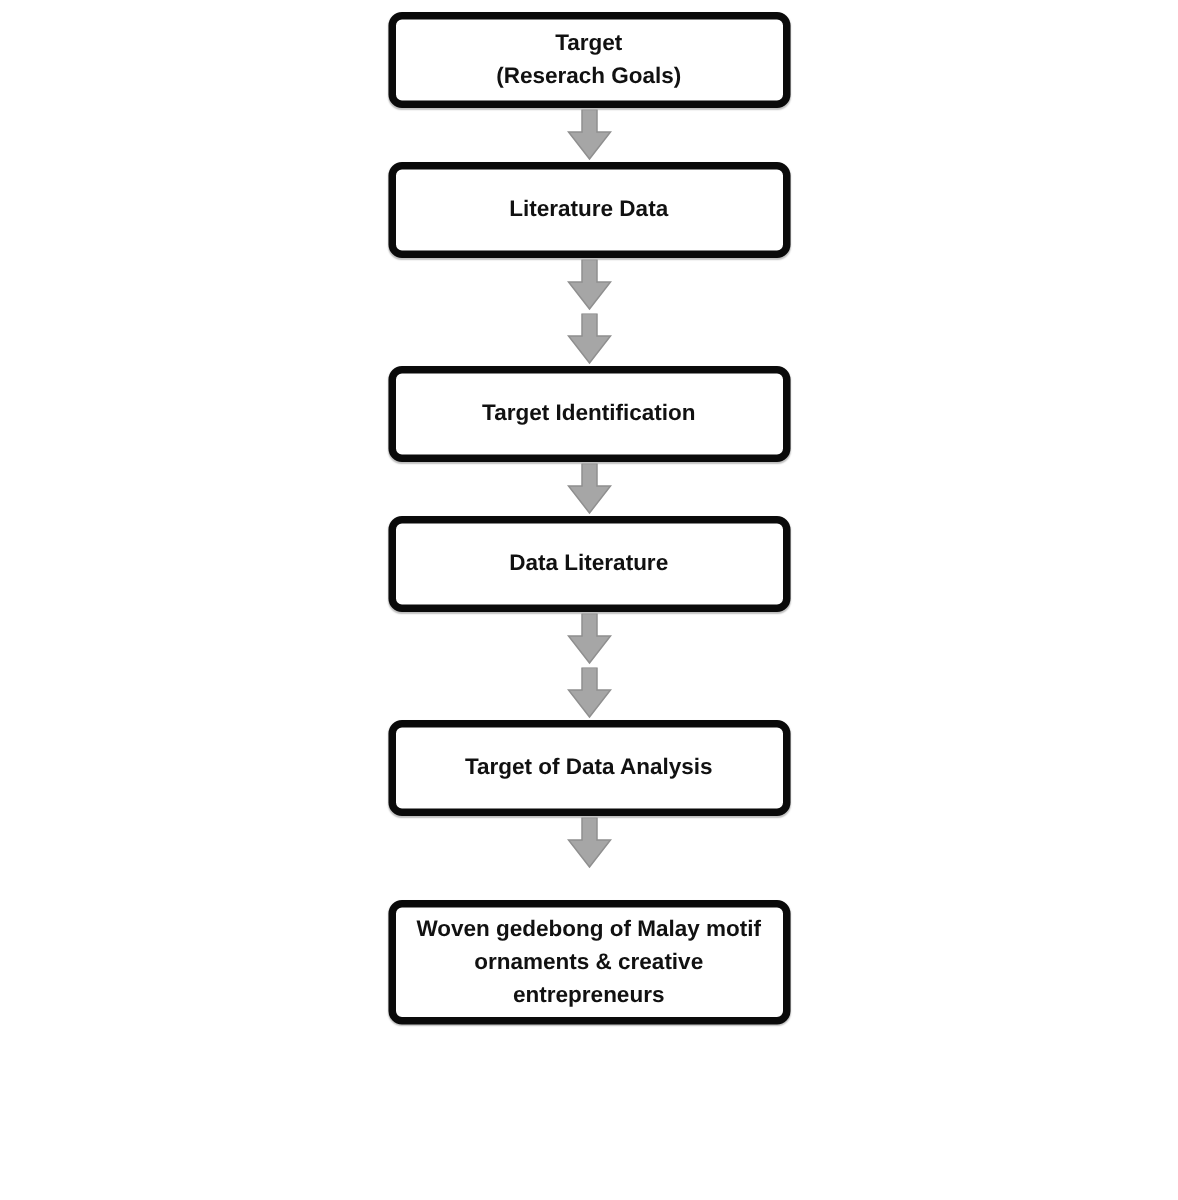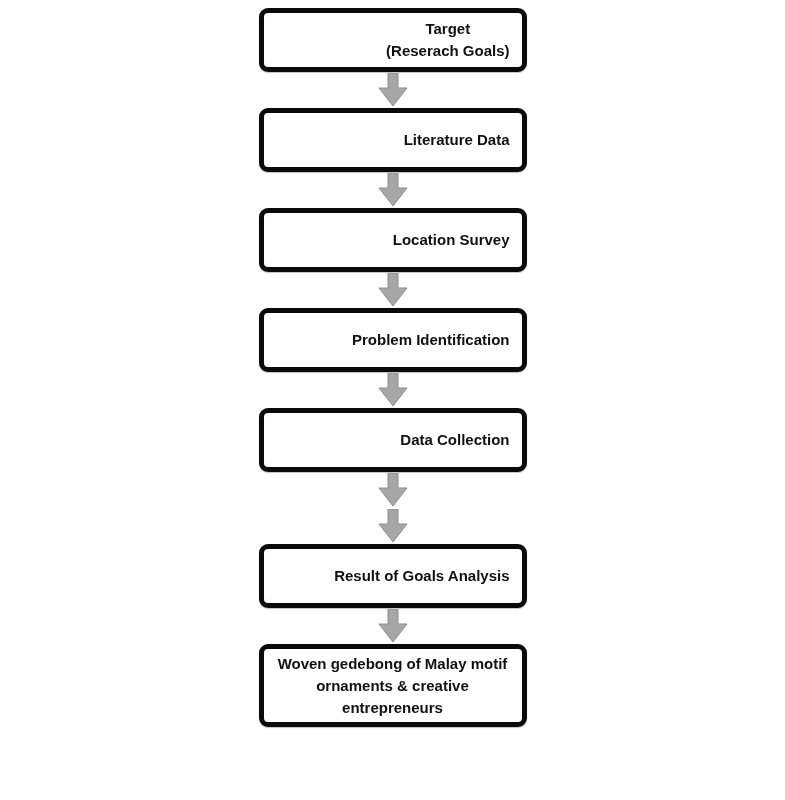--- a/index.html
+++ b/index.html
@@ -24,28 +24,29 @@
   }
   .flow-box {
     width: 268px;
     min-height: 64px;
     box-sizing: border-box;
     background: #ffffff;
     border: 5px solid #0a0a0a;
     border-radius: 9px;
     display: flex;
     align-items: center;
-    justify-content: flex-end;
+    justify-content: center;
     text-align: center;
     padding: 4px 12px;
     box-shadow: 0 1px 1px rgba(0,0,0,0.25);
     flex: 0 0 auto;
   }
   .flow-box.tall {
     min-height: 80px;
+    margin-top: 20px;
   }
   .flow-label {
     font-size: 15px;
     font-weight: bold;
     color: #111111;
     line-height: 1.45;
     white-space: pre-line;
   }
   .flow-arrow {
     height: 36px;
@@ -77,59 +78,56 @@
   <div class="flow-box">
     <span class="flow-label">Literature Data</span>
   </div>
 
   <div class="flow-arrow">
     <svg width="30" height="34" viewBox="0 0 30 34">
       <polygon points="10,0 20,0 20,15 29,15 15,33 1,15 10,15" fill="#a6a6a6" stroke="#8f8f8f" stroke-width="1"></polygon>
     </svg>
   </div>
 
+
+  <div class="flow-arrow">
+    <svg width="30" height="34" viewBox="0 0 30 34">
+      <polygon points="10,0 20,0 20,15 29,15 15,33 1,15 10,15" fill="#a6a6a6" stroke="#8f8f8f" stroke-width="1"></polygon>
+    </svg>
+  </div>
+
   <div class="flow-box">
-    <span class="flow-label">Location Survey</span>
+    <span class="flow-label">Target  Identification</span>
   </div>
 
   <div class="flow-arrow">
     <svg width="30" height="34" viewBox="0 0 30 34">
       <polygon points="10,0 20,0 20,15 29,15 15,33 1,15 10,15" fill="#a6a6a6" stroke="#8f8f8f" stroke-width="1"></polygon>
     </svg>
   </div>
 
   <div class="flow-box">
-    <span class="flow-label">Problem  Identification</span>
-  </div>
-
-  <div class="flow-arrow">
-    <svg width="30" height="34" viewBox="0 0 30 34">
-      <polygon points="10,0 20,0 20,15 29,15 15,33 1,15 10,15" fill="#a6a6a6" stroke="#8f8f8f" stroke-width="1"></polygon>
-    </svg>
-  </div>
-
-  <div class="flow-box">
-    <span class="flow-label">Data Collection</span>
+    <span class="flow-label">Data Literature</span>
   </div>
 
   <div class="flow-arrow">
     <svg width="30" height="34" viewBox="0 0 30 34">
       <polygon points="10,0 20,0 20,15 29,15 15,33 1,15 10,15" fill="#a6a6a6" stroke="#8f8f8f" stroke-width="1"></polygon>
     </svg>
   </div>
 
 
   <div class="flow-arrow">
     <svg width="30" height="34" viewBox="0 0 30 34">
       <polygon points="10,0 20,0 20,15 29,15 15,33 1,15 10,15" fill="#a6a6a6" stroke="#8f8f8f" stroke-width="1"></polygon>
     </svg>
   </div>
 
   <div class="flow-box">
-    <span class="flow-label">Result of Goals Analysis</span>
+    <span class="flow-label">Target of Data Analysis</span>
   </div>
 
   <div class="flow-arrow">
     <svg width="30" height="34" viewBox="0 0 30 34">
       <polygon points="10,0 20,0 20,15 29,15 15,33 1,15 10,15" fill="#a6a6a6" stroke="#8f8f8f" stroke-width="1"></polygon>
     </svg>
   </div>
 
   <div class="flow-box tall">
     <span class="flow-label">Woven gedebong of Malay motif ornaments &amp;  creative entrepreneurs</span>

